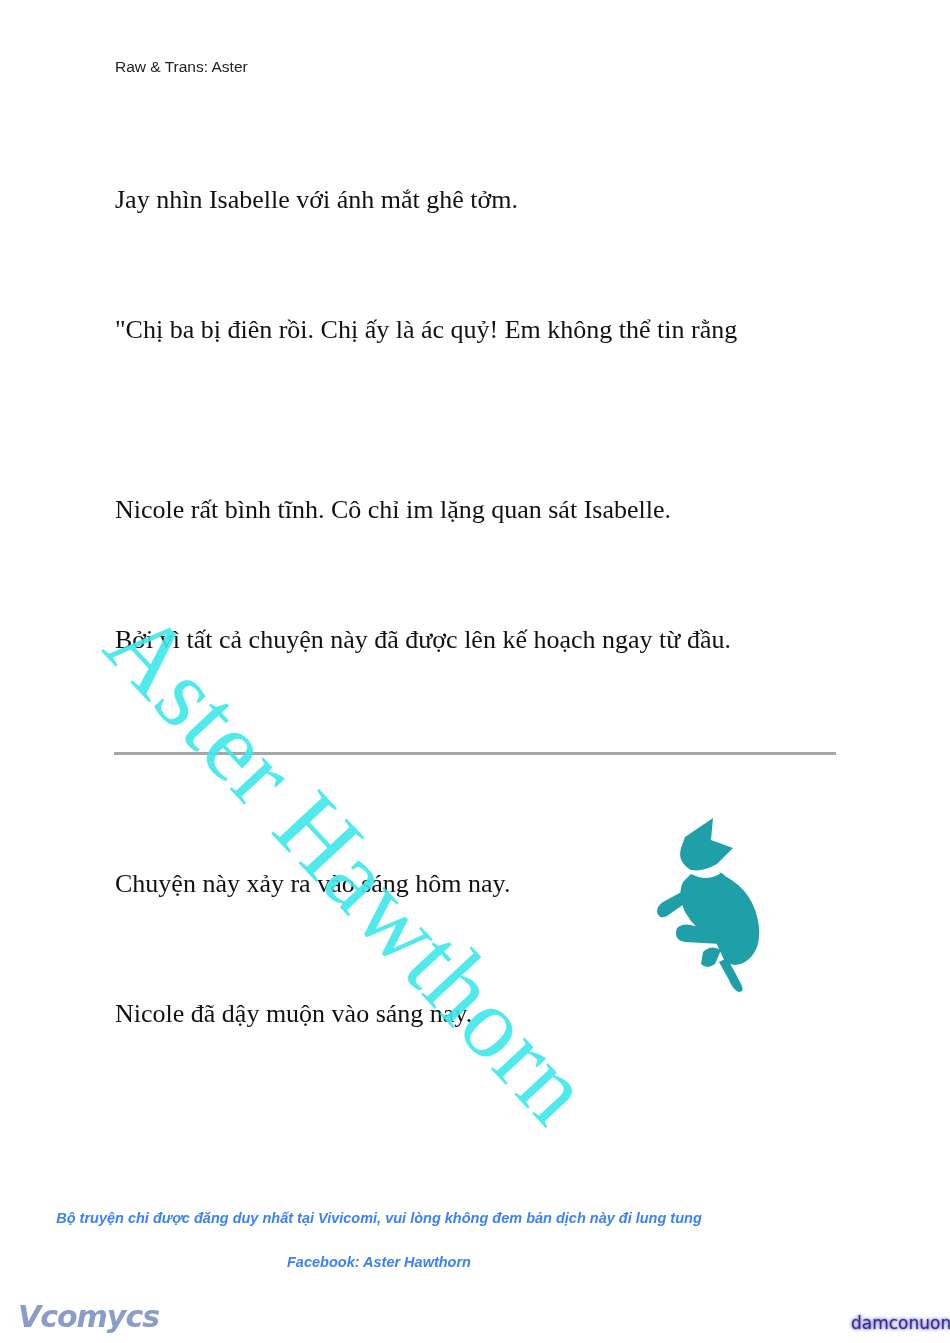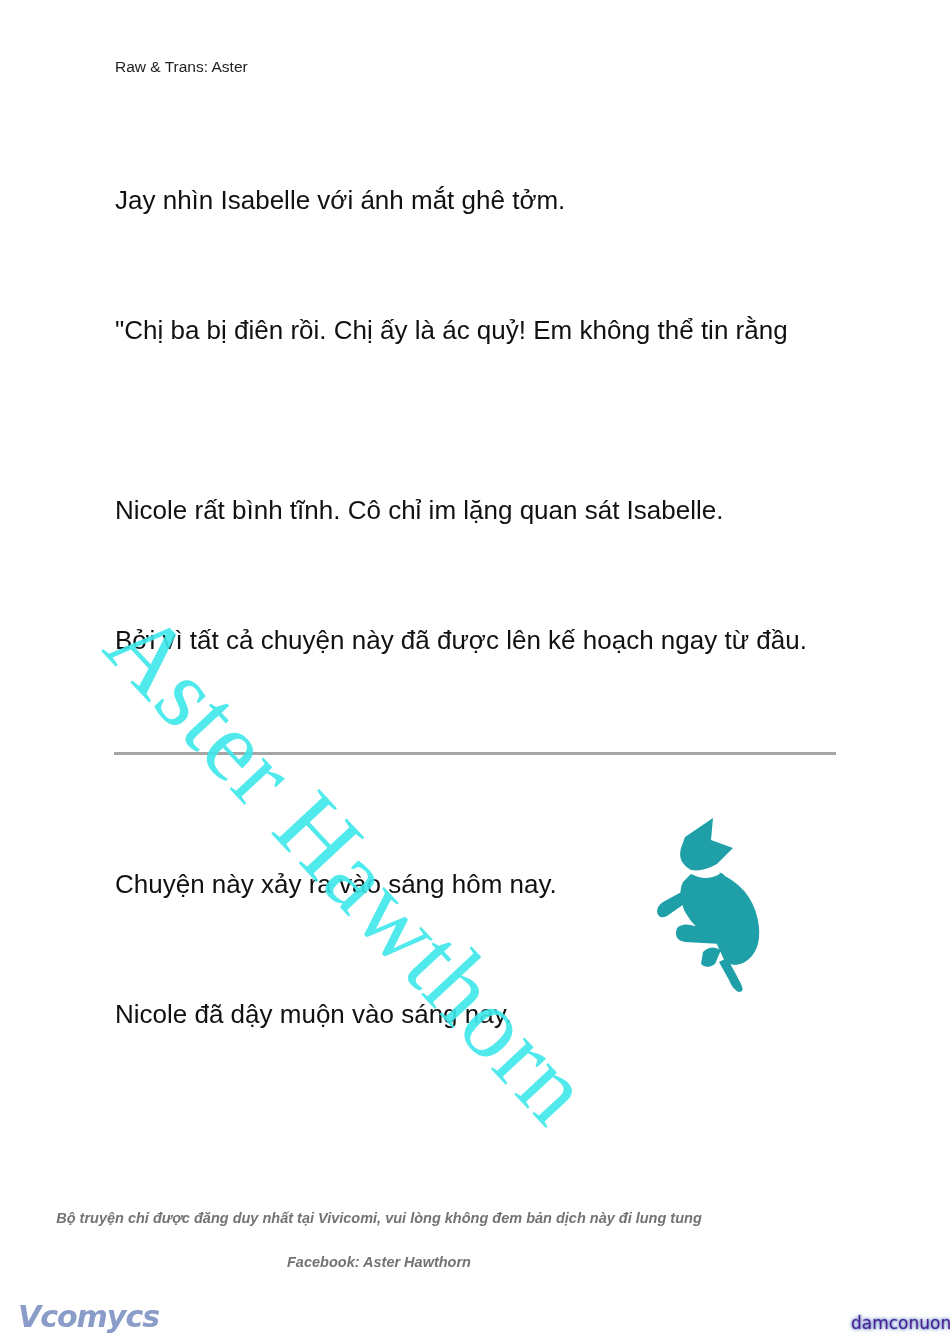--- a/index.html
+++ b/index.html
@@ -7,39 +7,39 @@
       width: 950px; height: 1343px; background: #ffffff;
       position: relative; overflow: hidden;
     }
     .page { position: absolute; inset: 0; }
     .header-credit {
       position: absolute; left: 115px; top: 58px;
       font-family: "Liberation Sans", sans-serif; font-size: 15.5px; color: #222; text-align: right;
     }
     .para {
       position: absolute; left: 115px;
-      font-family: Liberation Sans, sans-serif; font-size: 26px; color: #111;
+      font-family: Liberation Serif, serif; font-size: 26px; color: #111;
       line-height: 48px; white-space: nowrap;
     }
     .divider {
       position: absolute; left: 114px; top: 752px; width: 722px; height: 3px;
       background: #a6a6a6;
     }
     .watermark {
       position: absolute; left: 125px; top: 570px;
       font-family: "Liberation Serif", serif; font-size: 100px;
       color: #3ee8ec; opacity: 0.9; white-space: nowrap;
       transform-origin: left center; transform: rotate(47deg);
       letter-spacing: 1px; pointer-events: none;
     }
     .cat { position: absolute; left: 655px; top: 812px; width: 125px; height: 180px; }
     .footer-note {
       position: absolute; left: 0; width: 758px; text-align: center;
       font-family: "Liberation Sans", sans-serif; font-style: italic; font-weight: bold;
-      font-size: 14.5px; color: #737373;
+      font-size: 14.5px; color: #3b82f6;
     }
     .logo-left {
       position: absolute; left: 18px; top: 1299px;
       font-family: "DejaVu Sans", sans-serif; font-style: italic; font-weight: bold;
       font-size: 30px; color: #8a9cc8; letter-spacing: -1px; text-align: center;
     }
     .logo-right {
       position: absolute; left: 815px; top: 1313px;
       font-family: "DejaVu Sans", sans-serif; font-size: 17px; color: #4c1d95;
       text-shadow: 0 0 3px #7a95c8, 0 0 5px #8aa5d8, 0 0 2px #5a75a8;

